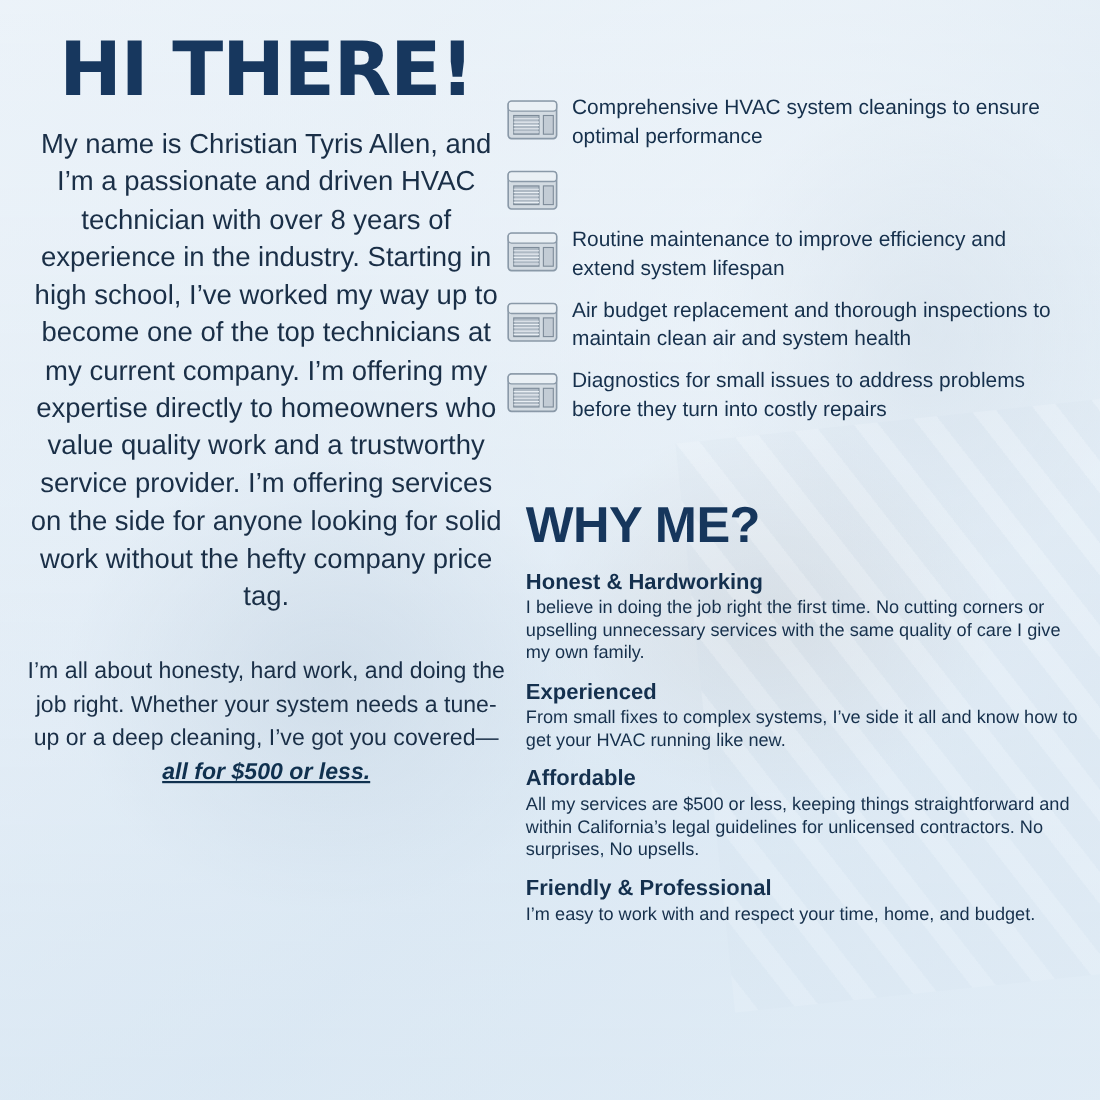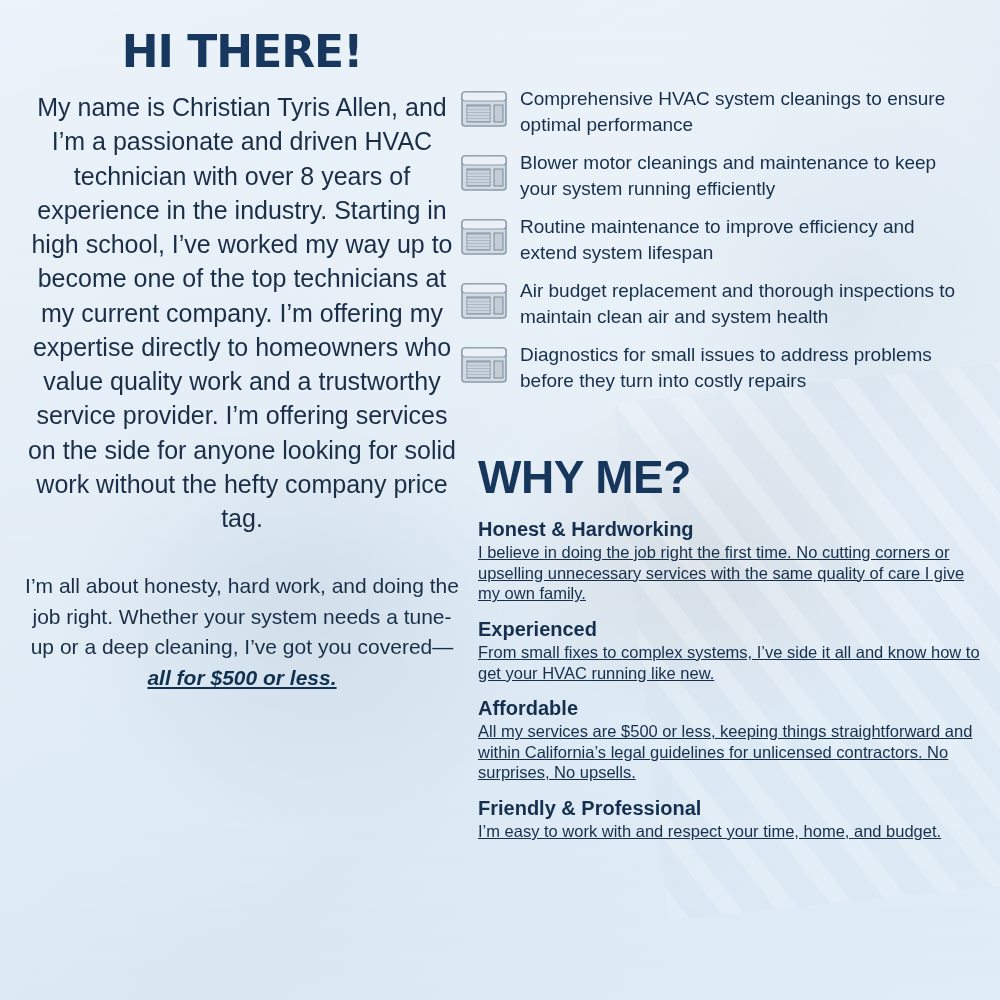--- a/index.html
+++ b/index.html
@@ -59,21 +59,21 @@
   .left-col {
     position: absolute;
     left: 22px;
     top: 30px;
     width: 440px;
     text-align: center;
   }
   .hi-there {
     font-family: "DejaVu Sans", sans-serif;
     font-weight: bold;
-    font-size: 44px;
+    font-size: 68px;
     line-height: 1.0;
     color: #17375e;
     letter-spacing: -1px;
     margin: 0 0 16px 0;
     text-align: center;
   }
   .bio {
     font-size: 25px;
     line-height: 1.37;
     color: #1a2f47;
@@ -141,21 +141,20 @@
   .reason-title {
     font-weight: bold;
     font-size: 20px;
     color: #14304e;
     margin-bottom: 1px;
   }
   .reason-body {
     font-size: 16.5px;
     line-height: 1.25;
     color: #16304c;
-    text-decoration: underline;
   }
 </style>
 </head>
 <body>
 
 <div class="page">
   <div class="bg-photo"></div>
   <div class="bg-diag"></div>
   <div class="veil"></div>
 
@@ -193,21 +192,20 @@
           <rect x="7" y="17" width="23" height="17" fill="#aeb9c4" stroke="#7d8b99" stroke-width="1"></rect>
           <g stroke="#e8eef3" stroke-width="1">
             <line x1="7" y1="20" x2="30" y2="20"></line>
               <line x1="7" y1="23" x2="30" y2="23"></line>
             <line x1="7" y1="26" x2="30" y2="26"></line>
               <line x1="7" y1="29" x2="30" y2="29"></line>
             <line x1="7" y1="32" x2="30" y2="32"></line>
           </g>
           <rect x="34" y="17" width="9" height="17" fill="#c3ccd5" stroke="#7d8b99" stroke-width="1"></rect>
         </svg>
-        <div class="service-text">Blower motor cleanings and maintenance to keep your system running efficiently</div>
       </div>
 
       <div class="service-row">
         <svg class="ac-icon" viewBox="0 0 48 42">
           <rect x="2" y="4" width="44" height="34" rx="3" fill="#d3dbe2" stroke="#8a99a8" stroke-width="1.5"></rect>
           <rect x="2" y="4" width="44" height="9" rx="3" fill="#eaf0f5" stroke="#8a99a8" stroke-width="1.2"></rect>
           <rect x="7" y="17" width="23" height="17" fill="#aeb9c4" stroke="#7d8b99" stroke-width="1"></rect>
           <g stroke="#e8eef3" stroke-width="1">
             <line x1="7" y1="20" x2="30" y2="20"></line>
               <line x1="7" y1="23" x2="30" y2="23"></line>

